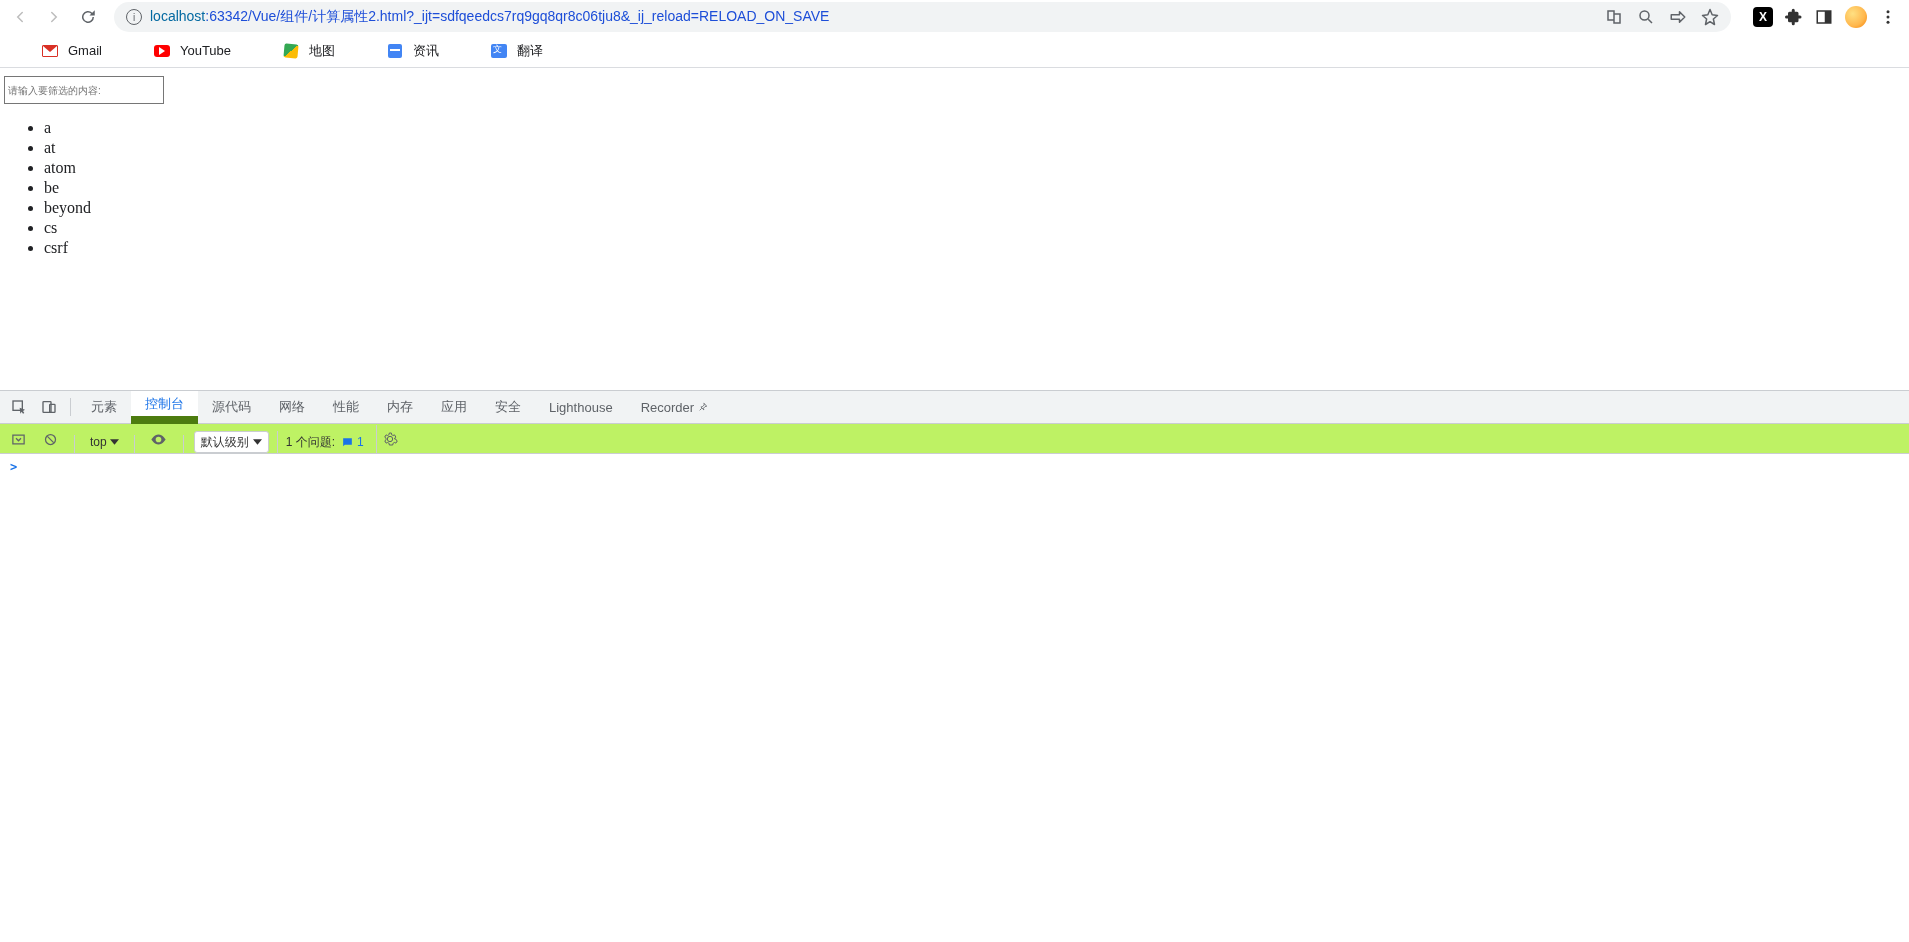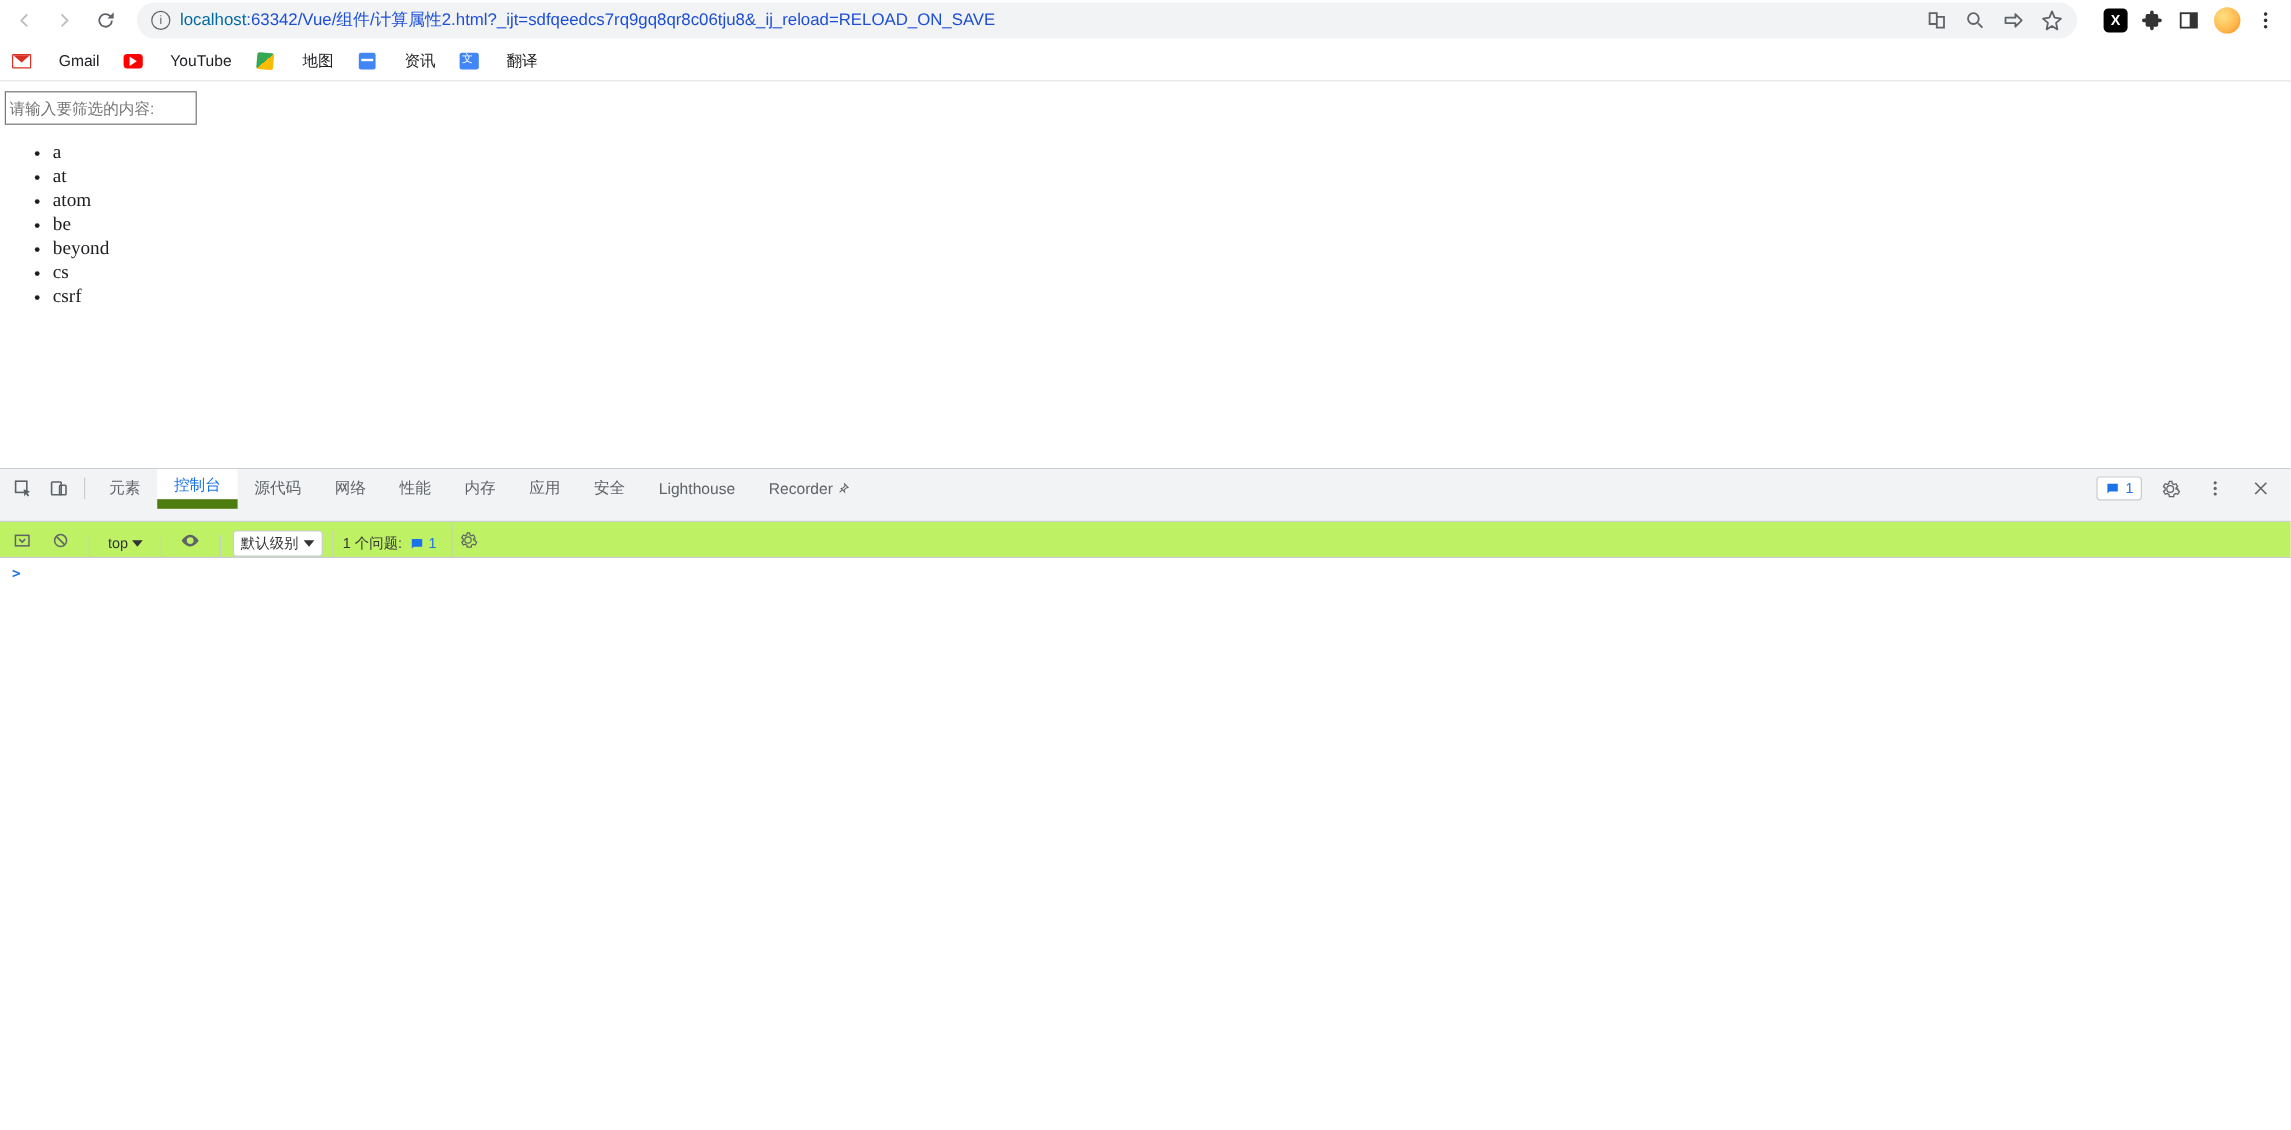--- a/index.html
+++ b/index.html
@@ -77,21 +77,21 @@
 .bookmarks {
   height: 34px;
   background:#fff;
   border-bottom:1px solid #dadce0;
   display:flex;
   align-items:center;
   padding:0 10px;
   gap:20px;
   font-size:13px;
 }
-.bookmark { display:flex; align-items:center; gap:23px; color:#202124; }
+.bookmark { display:flex; align-items:center; gap:10px; color:#202124;margin-left:32px; }
 .bm-icon { width:16px;height:16px;display:flex;align-items:center;justify-content:center;font-size:13px;}
 .gmail-icon {
   width:16px;height:12px;border:1px solid #d93025;border-radius:1px;position:relative;background:#fff;
 }
 .gmail-icon::after{
   content:"";position:absolute;left:0;right:0;top:0;border-left:7px solid transparent;border-right:7px solid transparent;border-top:6px solid #d93025;
 }
 .yt-icon{width:16px;height:12px;background:#f00;border-radius:3px;position:relative;}
 .yt-icon::after{content:"";position:absolute;left:5px;top:2px;border-left:6px solid #fff;border-top:4px solid transparent;border-bottom:4px solid transparent;}
 .maps-icon{width:14px;height:14px;background:linear-gradient(135deg,#34a853 0 50%,#fbbc05 50% 100%);border-radius:2px;transform:rotate(5deg);}
@@ -104,48 +104,49 @@
 .page {
   flex:1;
   background:#fff;
   padding:8px 4px;
   font-size:16px;
   font-family: "Times New Roman", serif, "Microsoft YaHei";
   overflow:auto;
 }
 .page input[type=text] {
   font-family:Arial,"Microsoft YaHei";
-  font-size:13px;
+  font-size:10px;
   width:160px;
   height:22px;
   border:1px solid #767676;
   padding:13px 3px;
   background:#fff;
 }
 .page ul { padding-left:40px; margin-top:14px; }
 .page li { list-style: disc; font-size:16px; line-height:1.25; }
 
 
 .devtools {
   height:552px;
   display:flex;
   flex-direction:column;
   border-top:1px solid #cacdd1;
   background:#fff;
   font-family: "Segoe UI", Arial, "Microsoft YaHei", sans-serif;
 }
 .dt-tabs {
-  height:44px;
+  height:33px;
   background:#f1f3f4;
   border-bottom:1px solid #cacdd1;
   display:flex;
   align-items:flex-start;
   padding:0 4px;
   font-size:13px;
   color:#5f6368;
+  flex-direction:column;
 }
 .dt-tabs-left { display:flex; align-items:center; gap:0; }
 .dt-toolbtn {
   width:30px;height:32px;display:flex;align-items:center;justify-content:center;color:#5f6368;
 }
 .dt-sep { width:1px;height:18px;background:#cacdd1;margin:0 6px; }
 .dt-tab { padding:0 14px; height:32px; display:flex; align-items:center; cursor:default; }
 .dt-tab.active { color:#1a73e8; border-bottom:8px solid #4d7c0f; background:#fff; height:33px; margin-bottom:-1px;}
 .dt-tabs-spacer{flex:1;}
 .dt-tabs-right{display:flex;align-items:center;gap:8px;padding-right:6px;}

